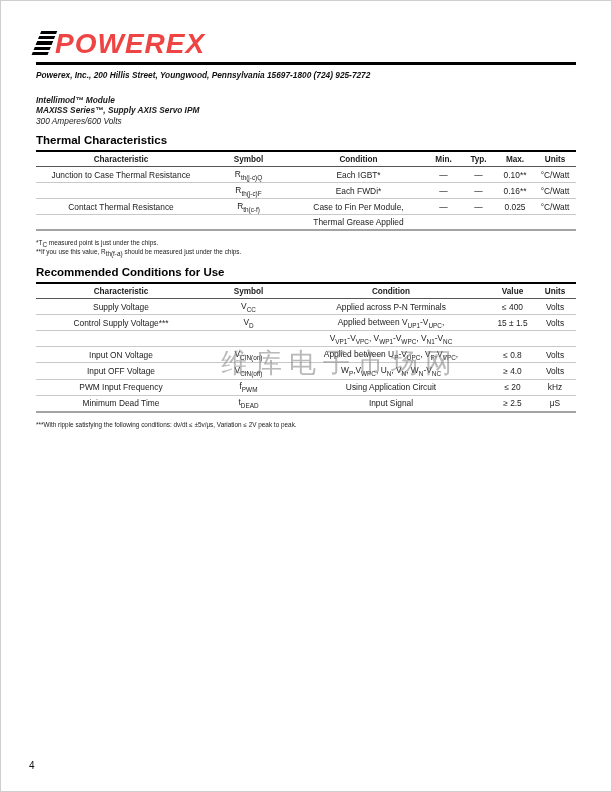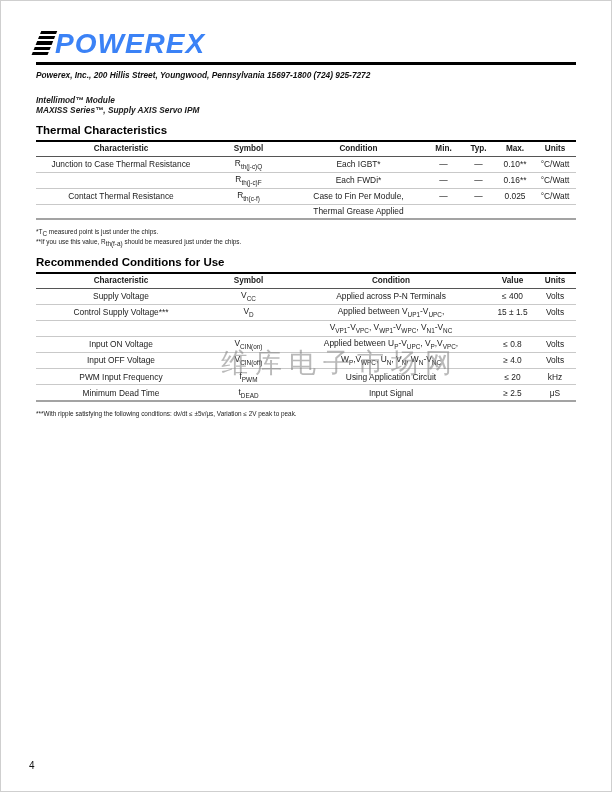--- a/index.html
+++ b/index.html
@@ -17,21 +17,21 @@
   }
   
   .logo-row { display:flex; align-items:flex-end; height:32px; }
   .logo-slash {
     width:16px; height:26px; margin-right:3px;
     background:repeating-linear-gradient(to bottom,#000 0 3.2px,#fff 3.2px 5.2px);
     transform:skewX(-22deg);
   }
   .logo-text {
     font-size:28px; font-weight:900; font-style:italic;
-    letter-spacing:1px; color:#3b82f6; line-height:26px;
+    letter-spacing:1px; color:#ef4444; line-height:26px;
   }
   .top-rule { height:2.5px; background:#000; margin-top:5px; }
   .address {
     margin-top:5px; font-size:8.3px; font-weight:bold; font-style:italic; color:#111;
   }
   
   .product { margin-top:15px; line-height:10.5px; }
   .product div { font-size:8.3px; font-style:italic; }
   .product .b { font-weight:bold; }
   
@@ -71,20 +71,21 @@
   <div class="logo-row">
     <div class="logo-slash"></div>
     <div class="logo-text">POWEREX</div>
   </div>
   <div class="top-rule"></div>
   <div class="address">Powerex, Inc., 200 Hillis Street, Youngwood, Pennsylvania 15697-1800 (724) 925-7272</div>
 
   <div class="product">
     <div class="b">Intellimod™ Module</div>
     <div class="b">MAXISS Series™, Supply AXIS Servo IPM</div>
+    <div>300 Amperes/600 Volts</div>
   </div>
 
   <div class="sec-title">Thermal Characteristics</div>
   <table>
     <colgroup>
       <col style="width:170px">
         <col style="width:85px">
         <col style="width:135px">
       <col style="width:35px">
         <col style="width:35px">

